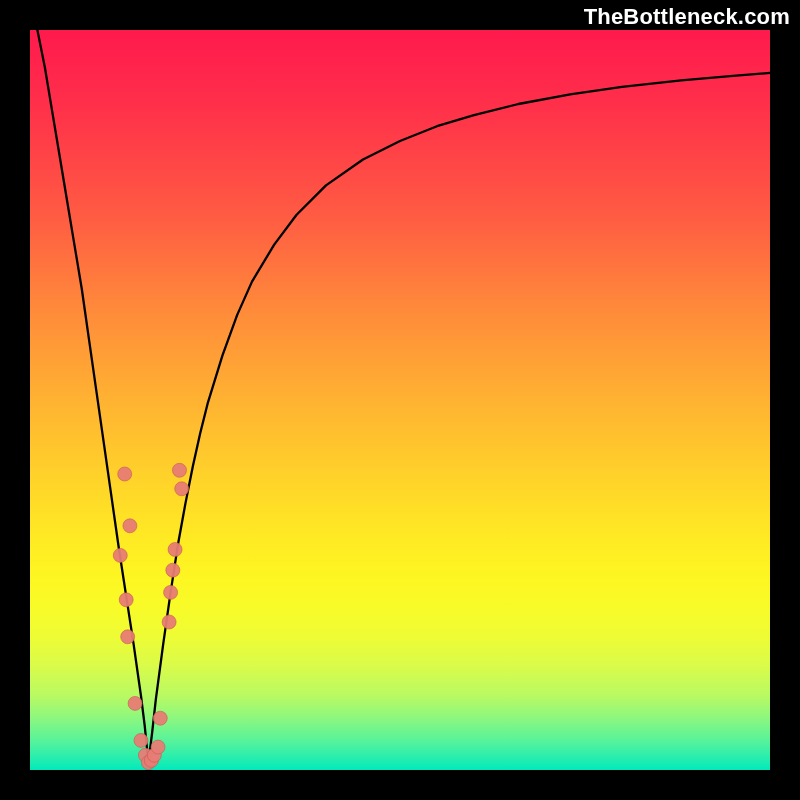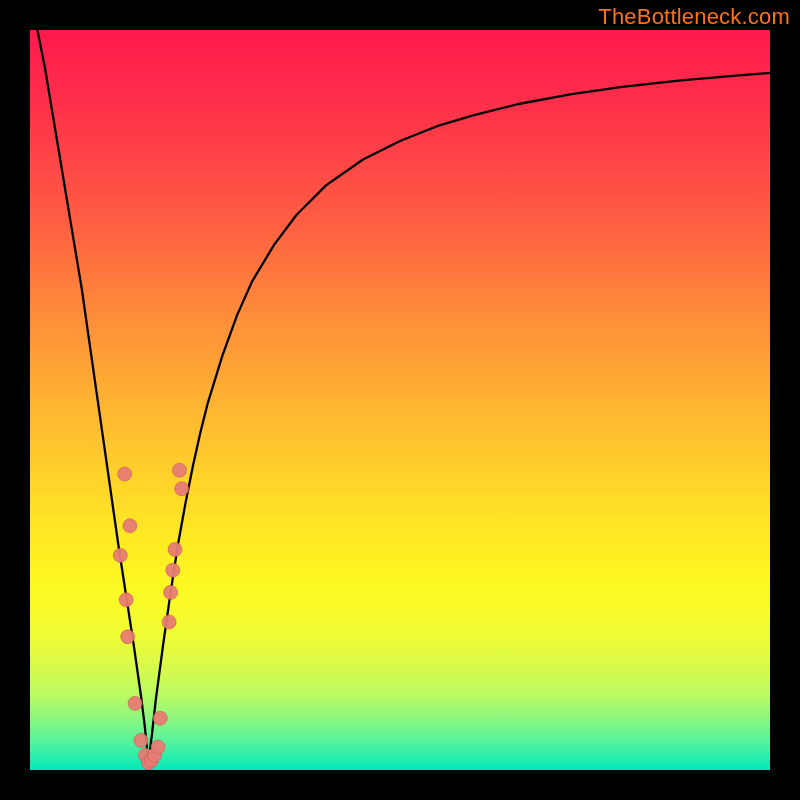--- a/index.html
+++ b/index.html
@@ -50,24 +50,24 @@
   svg.curve {
     position: absolute;
     inset: 0;
     width: 100%;
     height: 100%;
   }
   .watermark {
     position: absolute;
     top: 4px;
     right: 10px;
-    color: #f97316;
+    color: #ffffff;
     font-size: 22px;
     letter-spacing: 0.2px;
-    font-weight: 400;
+    font-weight: 700;
     user-select: none;
   }
 </style>
 </head>
 <body>
 
 <div class="frame">
 
   <div class="plot-area">
     <div class="gradient-bg"></div>

